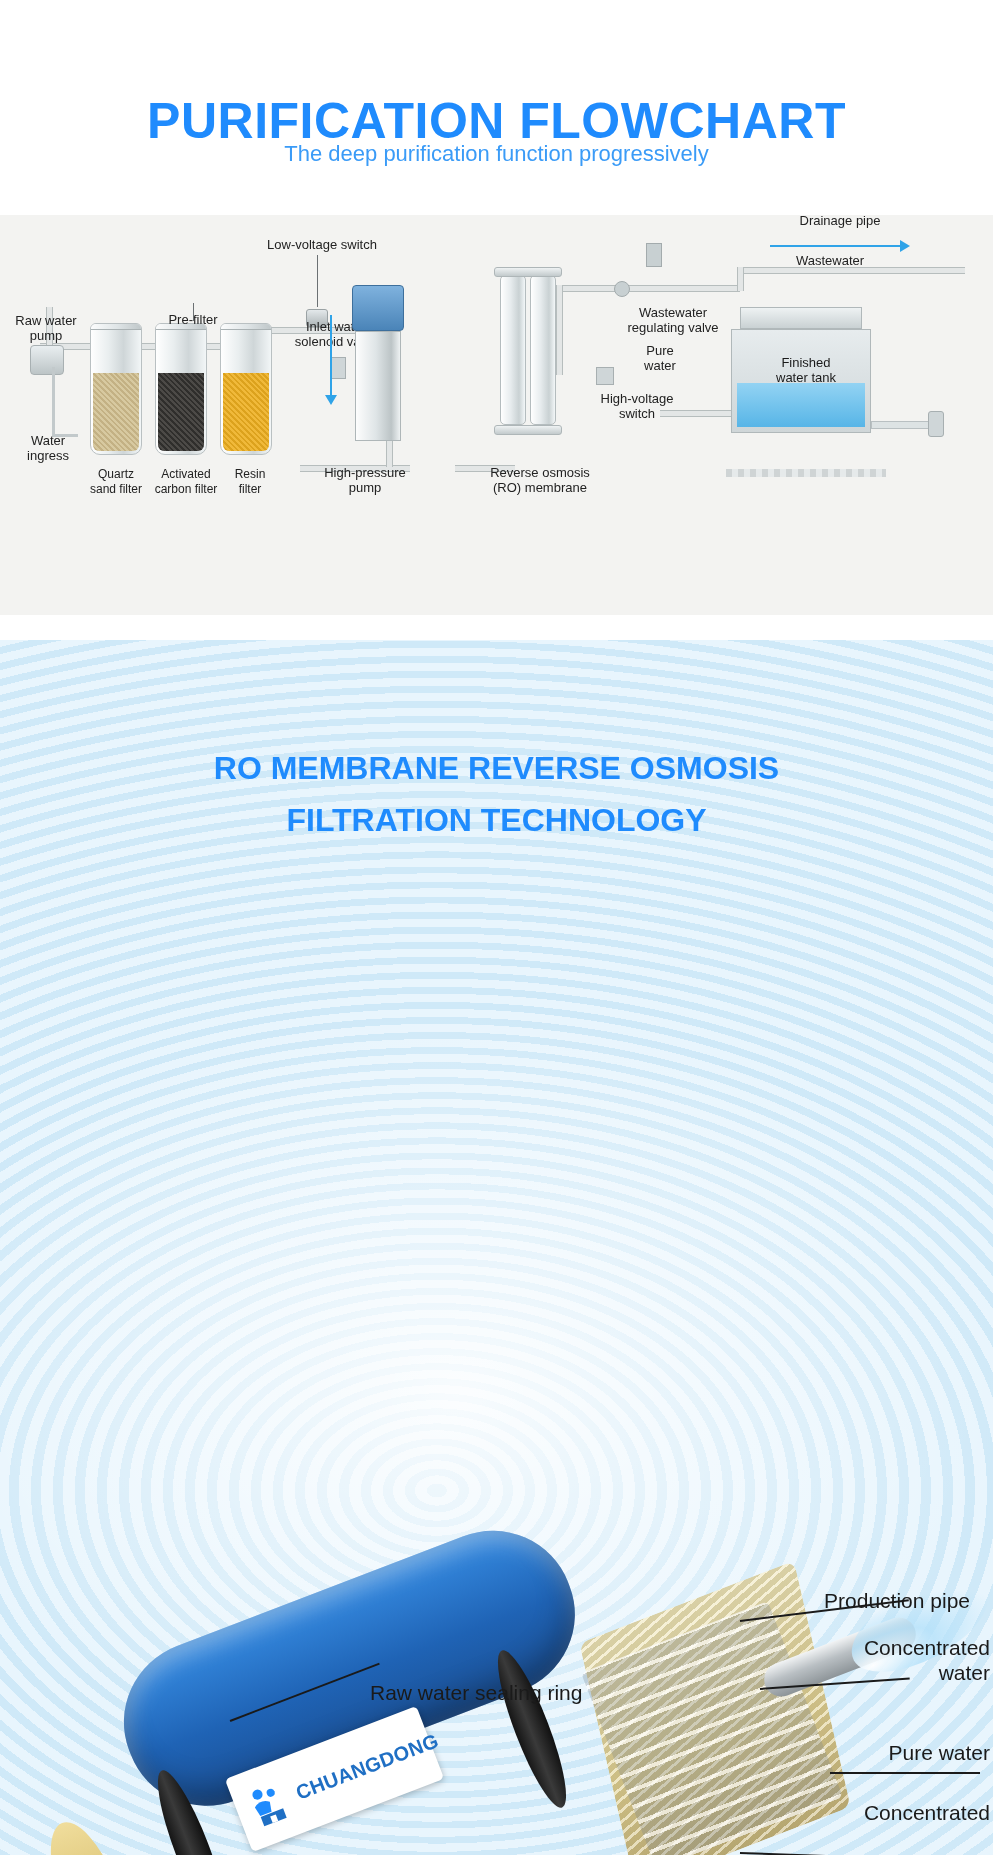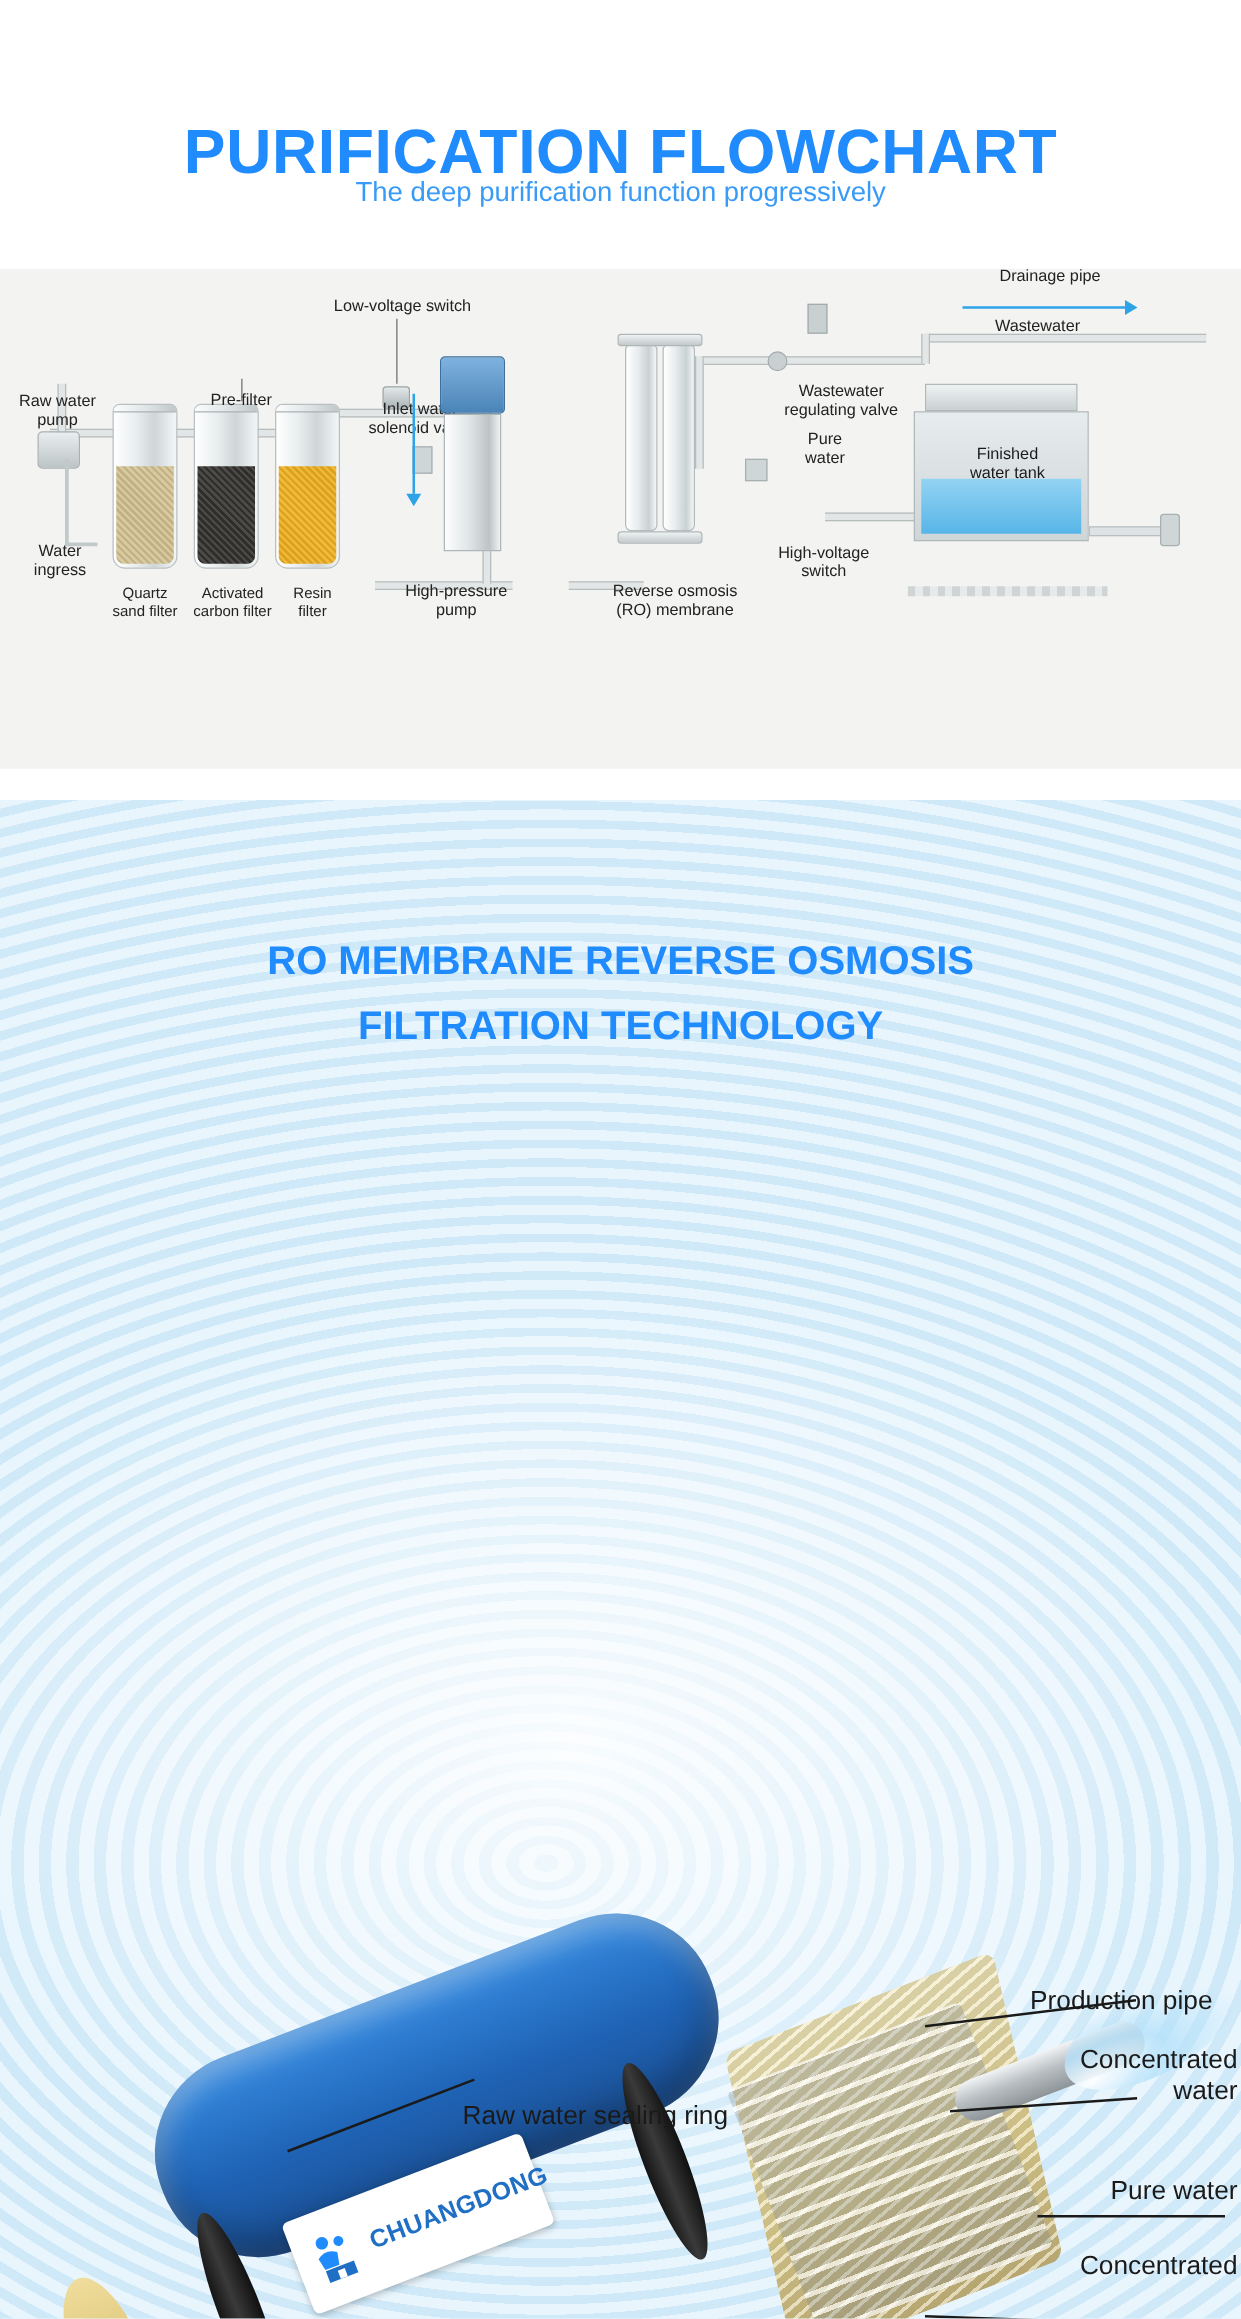--- a/index.html
+++ b/index.html
@@ -350,21 +350,21 @@
       </div>
 
       <div class="fd-label" style="left:620px; top:128px; width:80px;">
         <div>Pure</div>
         <div>water</div>
       </div>
       <div class="vline-blue" style="left:776px; top:130px; height:76px;"></div>
       <div class="arrow-up" style="left:771px; top:120px;"></div>
 
       <div style="position:absolute;left:596px;top:152px;width:18px;height:18px;background:#cfd6d8;border:1px solid #a7afb1;"></div>
-      <div class="fd-label" style="left:594px; top:176px; width:130px;margin-top:43px;">
+      <div class="fd-label" style="left:572px; top:176px; width:130px;">
         <div>High-voltage</div>
         <div>switch</div>
       </div>
 
       <div class="tank-top" style="left:740px; top:92px;"></div>
       <div class="tank-body" style="left:731px; top:114px;"></div>
       <div style="position:absolute;left:737px;top:168px;width:128px;height:44px;background:linear-gradient(to bottom,#93d3f3,#57b5e7);"></div>
       <div class="fd-label" style="left:752px; top:140px; width:108px;color:#1a1a1a;">
         <div>Finished</div>
         <div>water tank</div>

